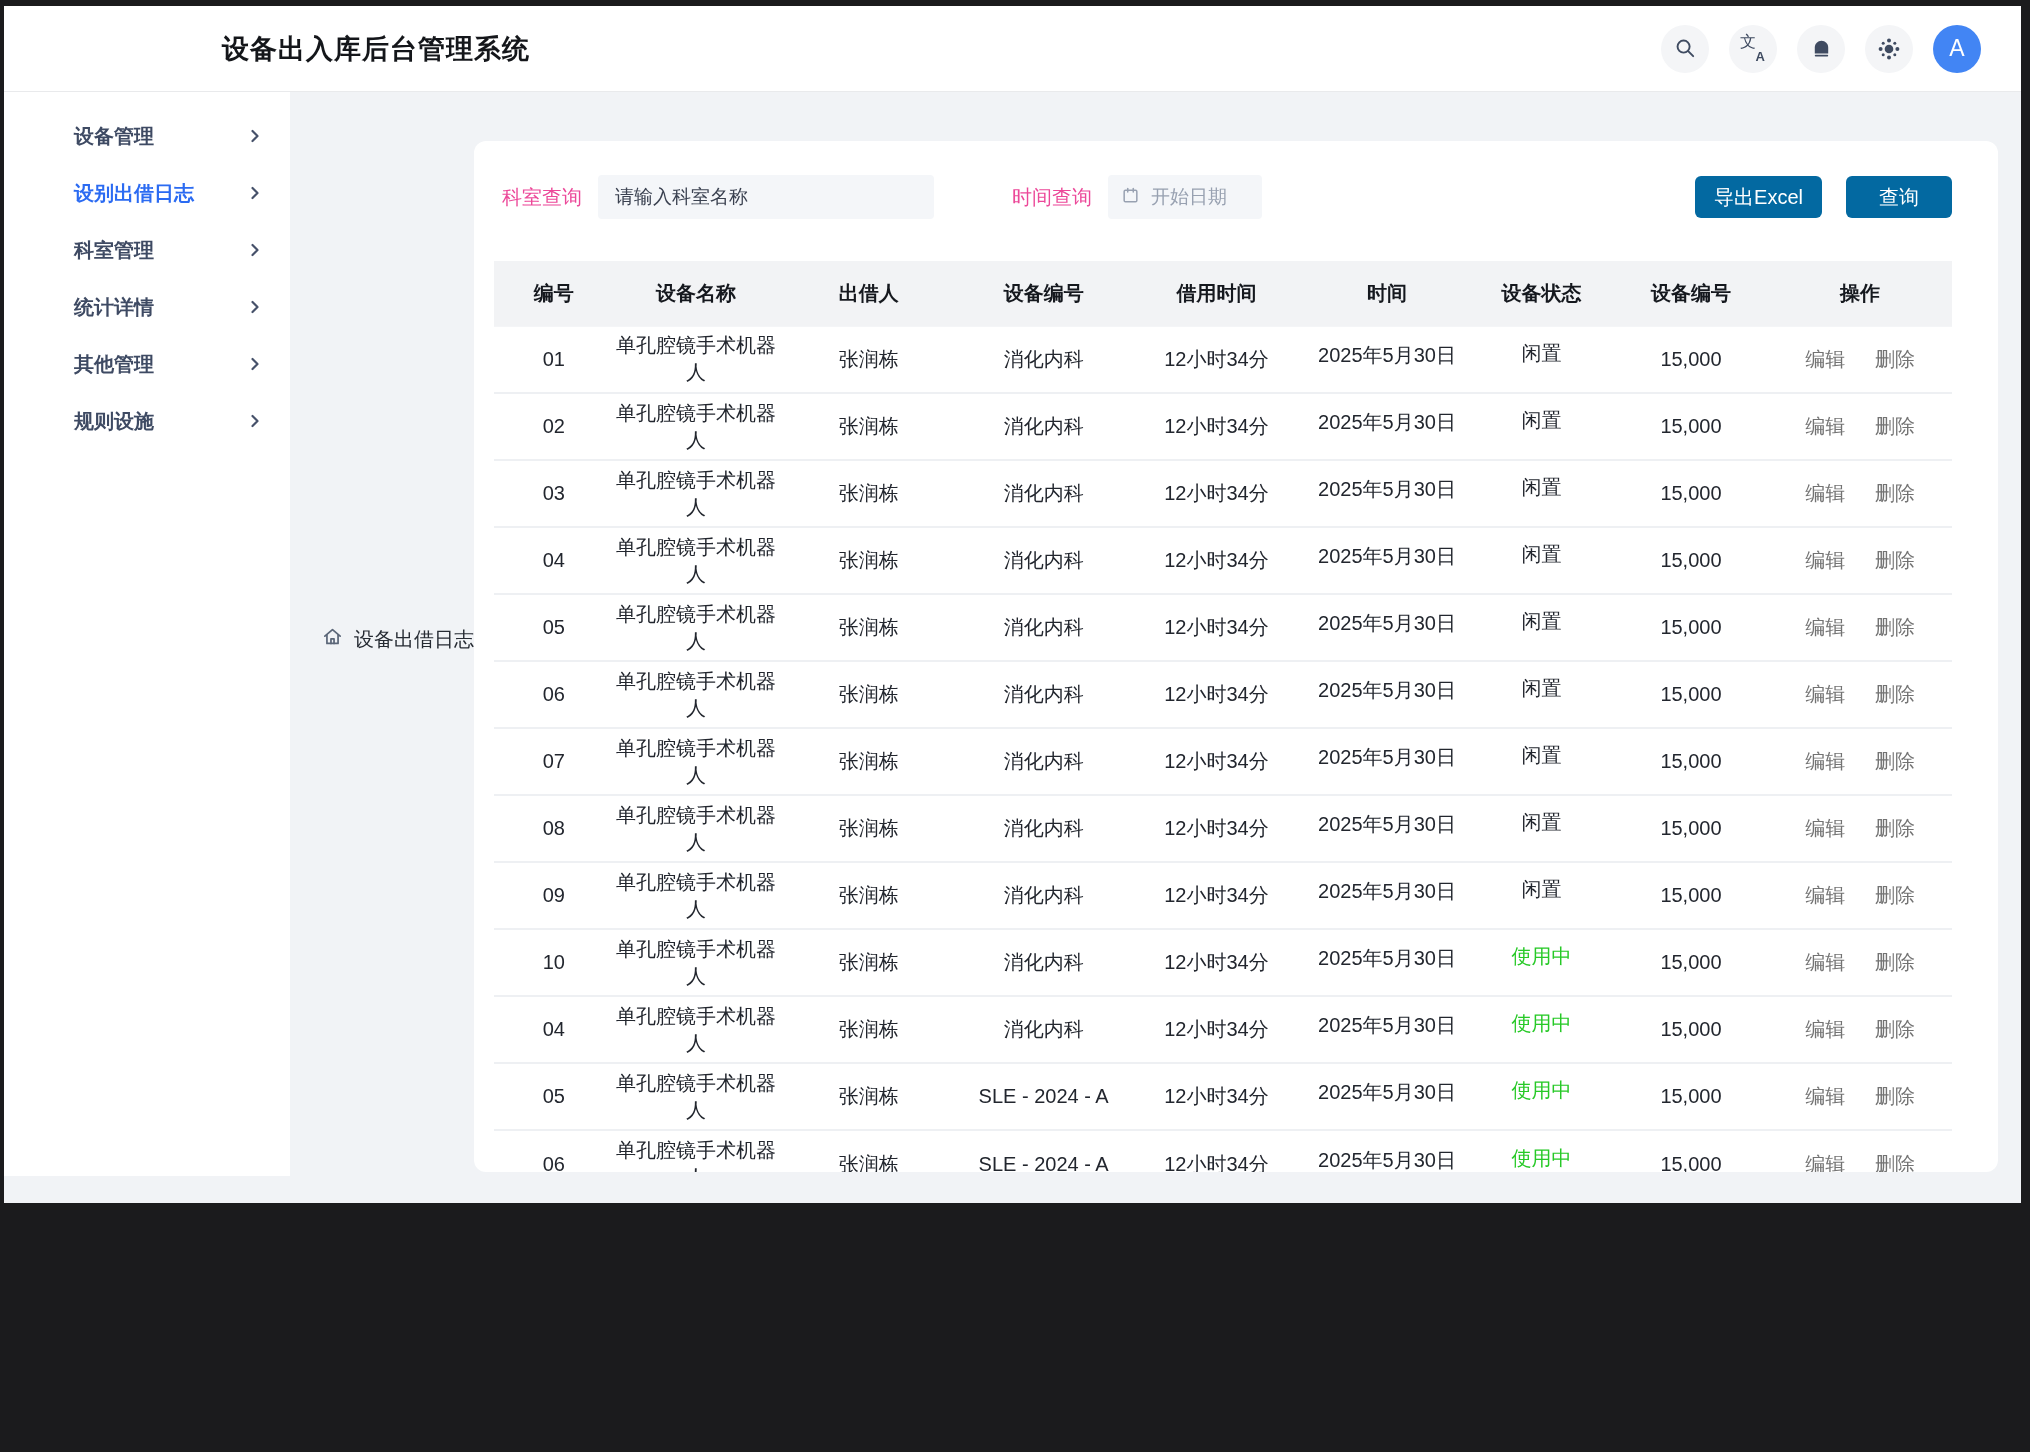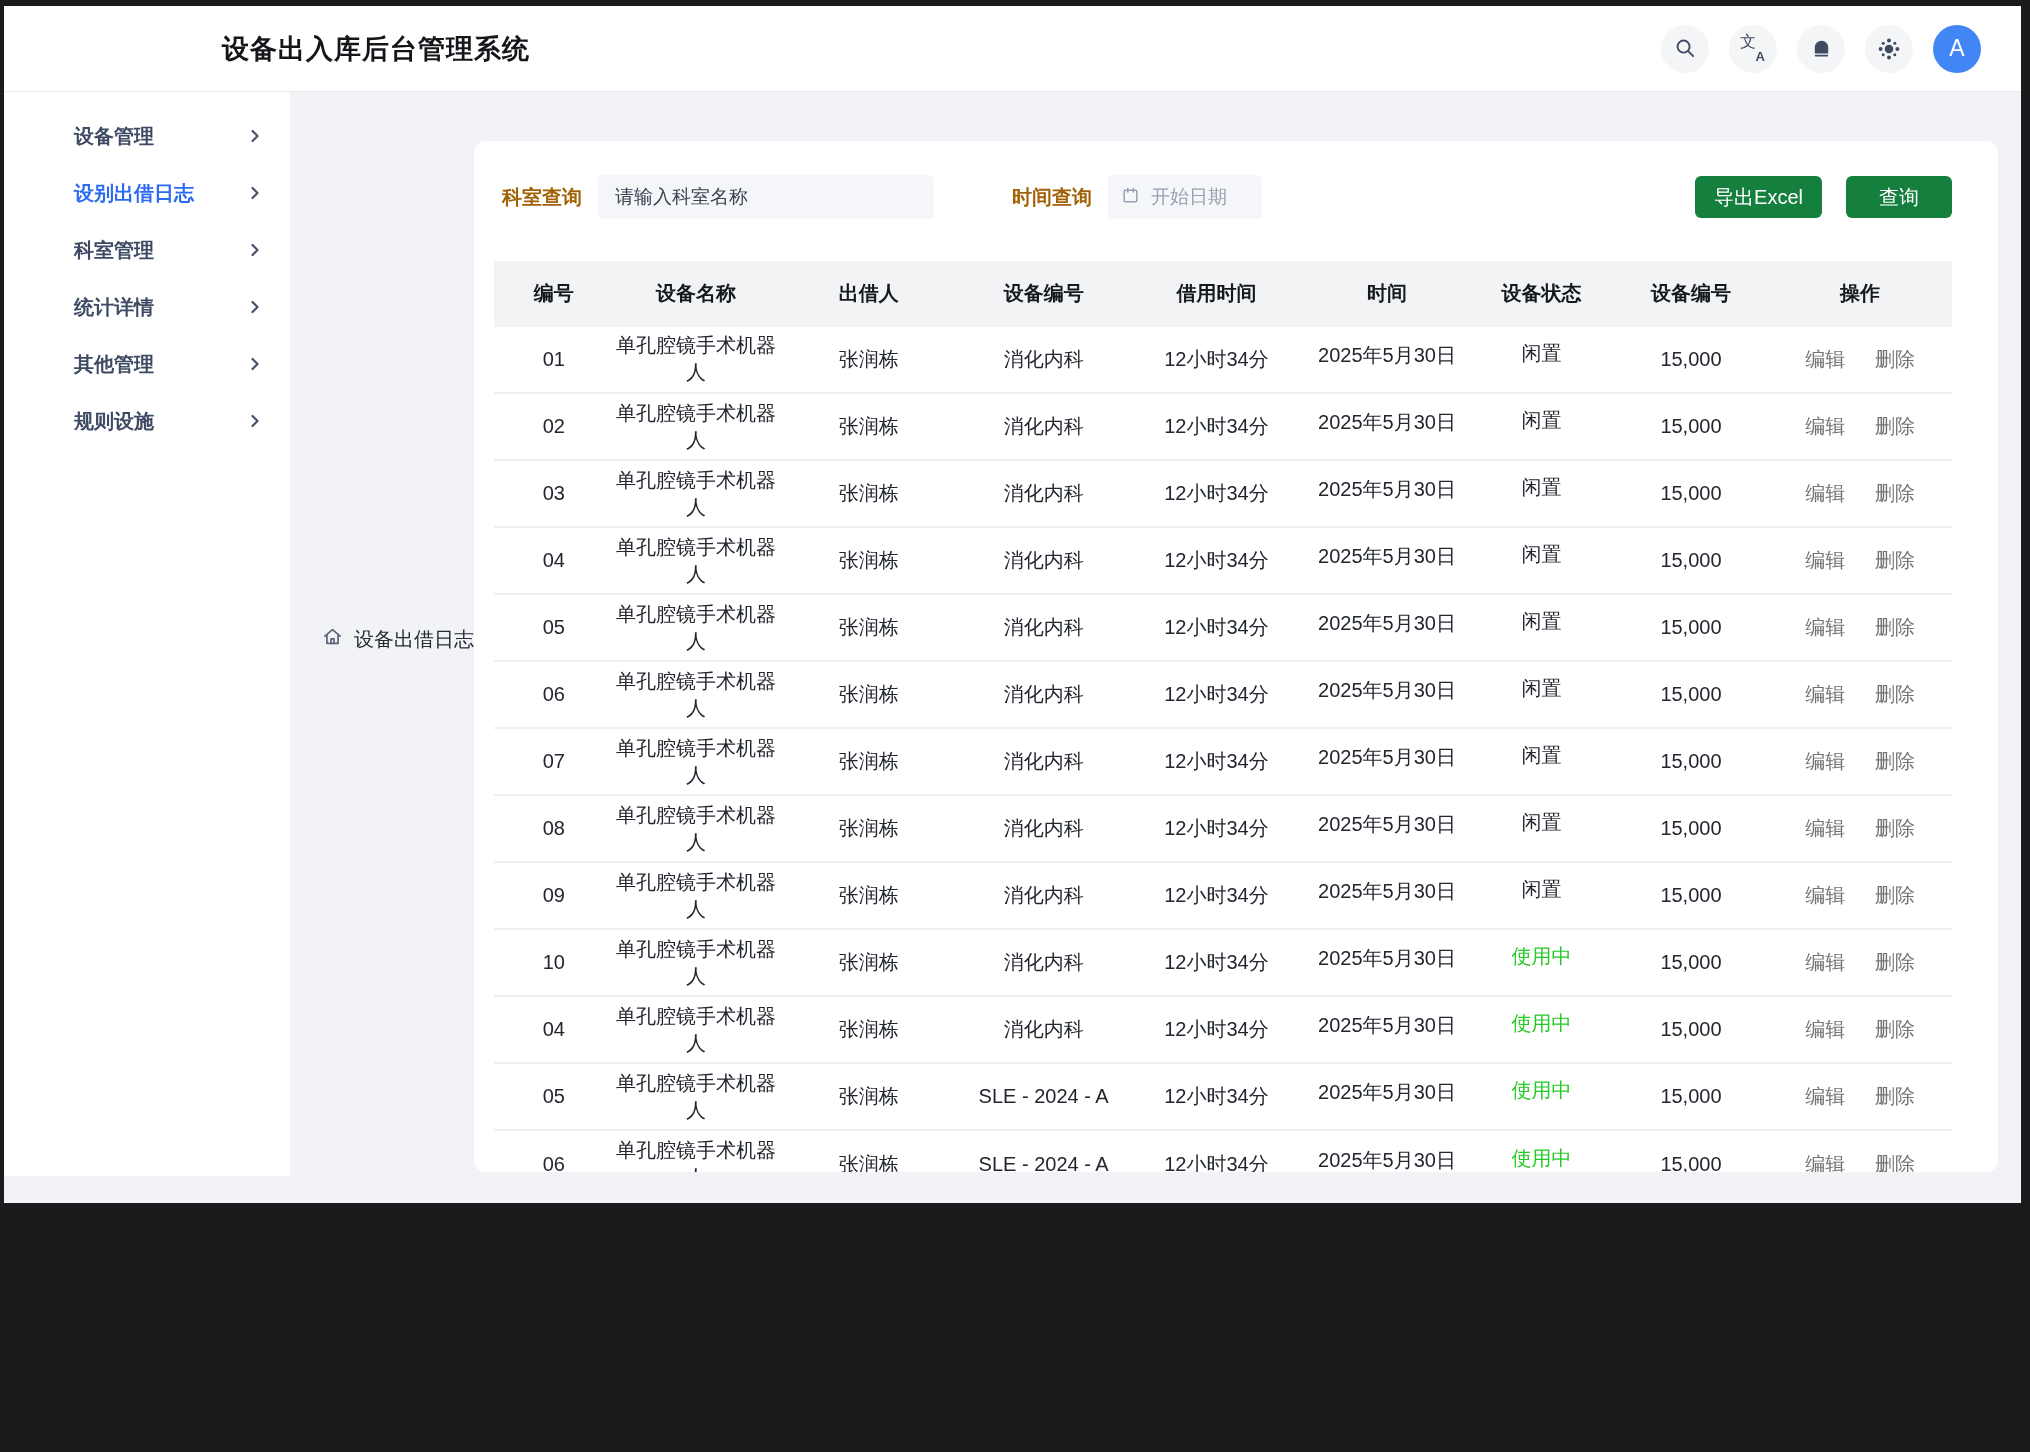--- a/index.html
+++ b/index.html
@@ -67,40 +67,40 @@
   .breadcrumb svg { color: #5b6678; }
   .card {
     margin-top: 35px; flex: 1;
     background: #ffffff; border-radius: 12px;
     padding: 34px 46px 0 20px;
     display: flex; flex-direction: column;
     overflow: hidden;
   }
   
   .filter-row { display: flex; align-items: center; flex: 0 0 auto; padding-left: 8px; }
-  .filter-label { font-size: 20px; font-weight: 700; color: #a16207; margin-right: 16px; white-space: nowrap; }
+  .filter-label { font-size: 20px; font-weight: 400; color: #ec4899; margin-right: 16px; white-space: nowrap; }
   .dept-input {
     width: 336px; height: 44px; border: none; outline: none;
     background: #f4f6f9; border-radius: 4px;
     padding: 0 17px; font-size: 19px; color: #3a4150;
     font-family: inherit;
   }
   .dept-input::placeholder { color: #3a4150; opacity: 1; }
   .time-group { margin-left: 78px; display: flex; align-items: center; }
   .date-box {
     width: 154px; height: 44px; background: #f4f6f9; border-radius: 4px;
     display: flex; align-items: center; padding: 0 13px; gap: 11px;
     cursor: pointer;
   }
   .date-box svg { color: #98a1b1; flex: 0 0 auto; }
   .date-placeholder { font-size: 19px; color: #98a1b1; }
   .filter-buttons { margin-left: auto; display: flex; align-items: center; gap: 24px; }
   .btn {
     height: 42px; border: none; border-radius: 6px;
-    background: #15803d; color: #ffffff;
+    background: #0369a1; color: #ffffff;
     font-size: 20px; font-weight: 500; font-family: inherit;
     cursor: pointer; white-space: nowrap;
   }
   .btn-export { padding: 0 19px; }
   .btn-search { padding: 0 33px; }
   
   .log-table { width: 100%; border-collapse: collapse; table-layout: fixed; margin-top: 42px; flex: 0 0 auto; }
   .log-table th {
     background: #f2f3f5; height: 65px;
     font-size: 20px; font-weight: 700; color: #15181e;

